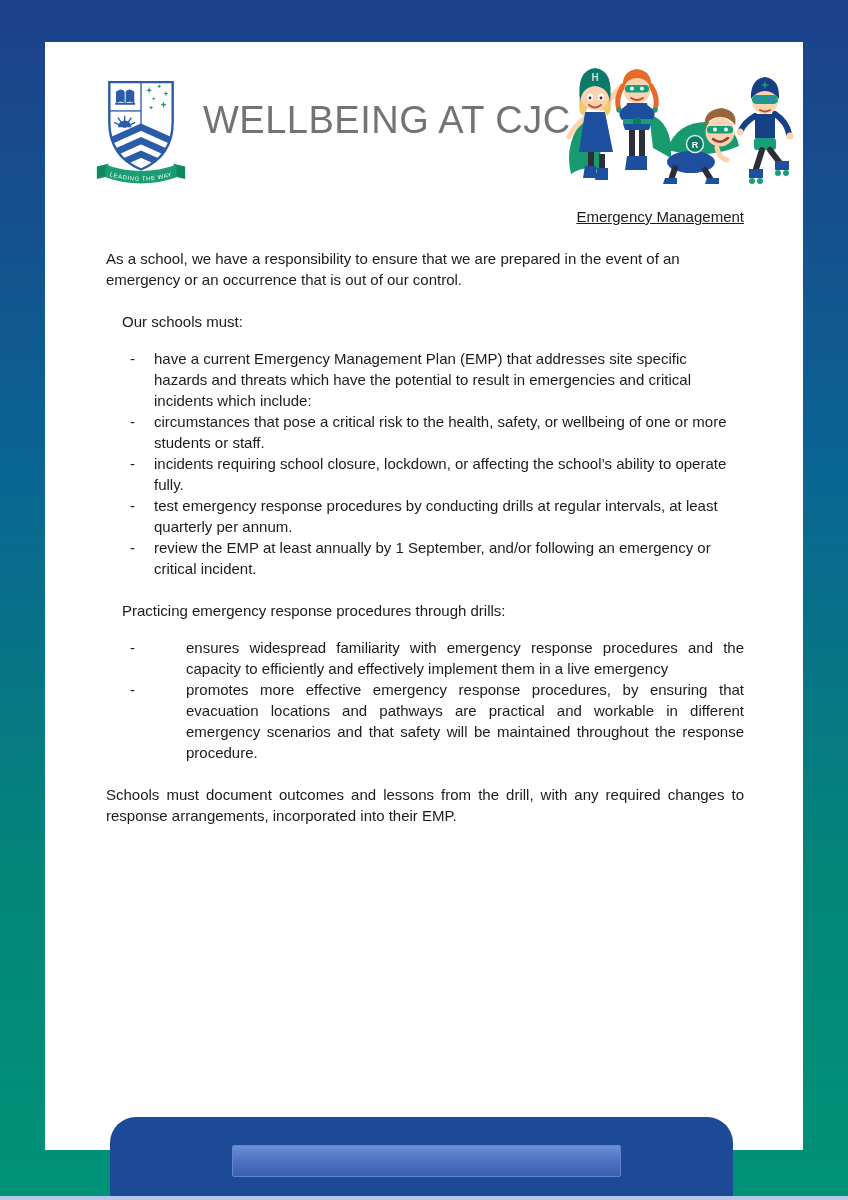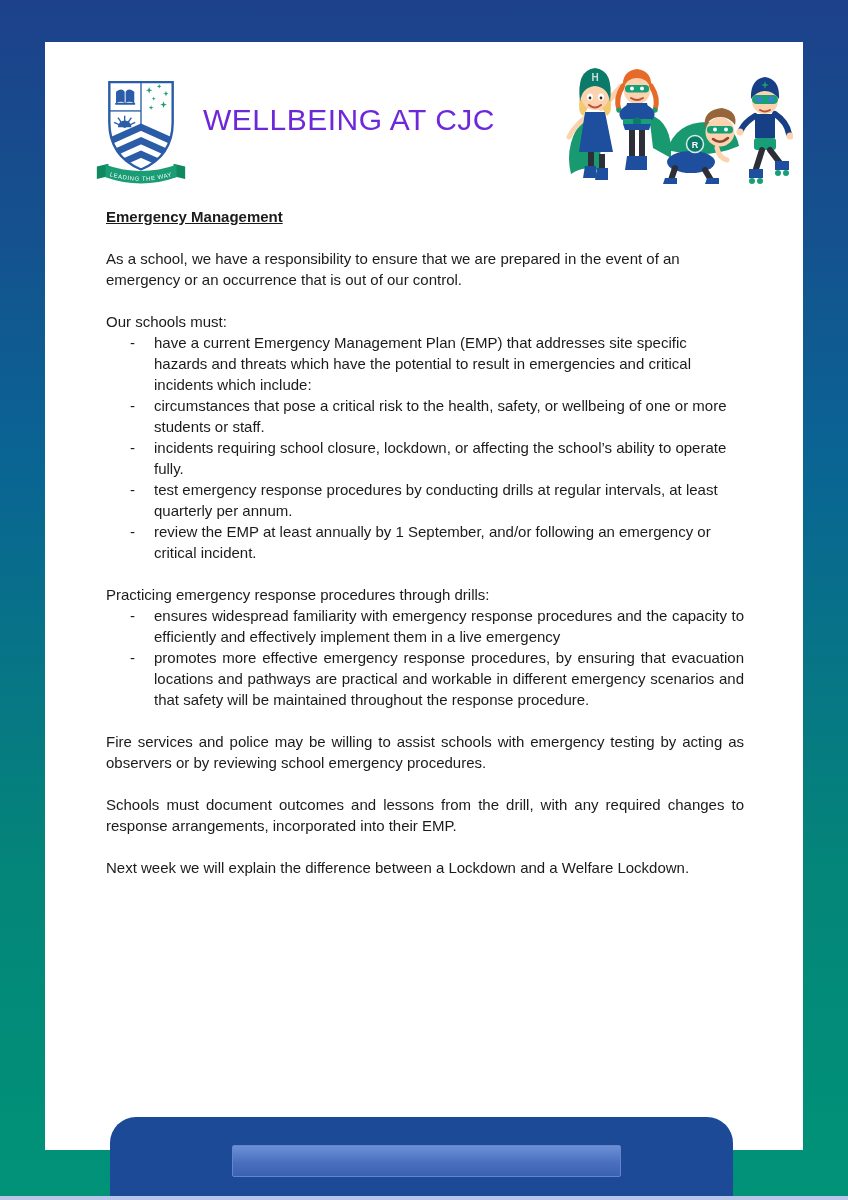--- a/index.html
+++ b/index.html
@@ -4,34 +4,34 @@
 <style>
   html,body{margin:0;padding:0;}
   body{
     width:848px;height:1200px;position:relative;overflow:hidden;
     font-family:"Liberation Sans",sans-serif;
     background:linear-gradient(180deg,#1d418b 0%,#15508e 18%,#0a6494 38%,#048579 72%,#009378 100%);
   }
   .page{position:absolute;left:45px;top:42px;width:758px;height:1108px;background:#ffffff;}
   .crest{position:absolute;left:48px;top:30px;width:96px;height:122px;}
   .masthead-title{
-    position:absolute;left:158px;top:58px;font-size:30px;line-height:40px;
-    color:#6d28d9;letter-spacing:.5px;white-space:nowrap;font-weight:400;
+    position:absolute;left:158px;top:58px;font-size:38px;line-height:40px;
+    color:#737373;letter-spacing:.5px;white-space:nowrap;font-weight:400;
   }
   .heroes{position:absolute;left:514px;top:14px;width:234px;height:144px;}
   .content{position:absolute;left:61px;top:164px;width:638px;font-size:15px;line-height:21px;color:#1b1b1b;}
   .content p{margin:0 0 21px 0;}
-  .h-center{font-weight:bold;text-decoration:underline;text-align:left;}
+  .h-center{font-weight:normal;text-decoration:underline;text-align:right;}
   .h-left{font-weight:bold;text-decoration:underline;}
   .list-group{margin:0 0 21px 0;}
-  .list-intro{margin:0 !important;}
+  .list-intro{margin:16px !important;}
   .bullet-row{display:flex;padding-left:24px;}
   .dash{width:24px;flex:none;}
   .bullet-text{flex:1;}
-  .justify-list .bullet-text{text-align:justify;}
+  .justify-list .bullet-text{text-align:justify;margin-left:32px;}
   .justify-p{text-align:justify;}
   .footer-card{
     position:absolute;left:110px;top:1117px;width:623px;height:83px;
     background:#1d4a96;border-radius:26px 26px 0 0;
   }
   .footer-bar{
     position:absolute;left:122px;top:28px;width:387px;height:30px;
     background:linear-gradient(180deg,#6c90d6 0%,#4a6fbe 55%,#3a62b2 100%);
     border:1px solid #6585c8;border-radius:2px;
   }
@@ -230,22 +230,20 @@
             <span class="dash">-</span>
             <span class="bullet-text">ensures widespread familiarity with emergency response procedures and the capacity to efficiently and effectively implement them in a live emergency</span>
           </div>
           <div class="bullet-row">
             <span class="dash">-</span>
             <span class="bullet-text">promotes more effective emergency response procedures, by ensuring that evacuation locations and pathways are practical and workable in different emergency scenarios and that safety will be maintained throughout the response procedure.</span>
           </div>
         </div>
     </div>
 
-    <p class="justify-p">Fire services and police may be willing to assist schools with emergency testing by acting as observers or by reviewing school emergency procedures.</p>
     <p class="justify-p">Schools must document outcomes and lessons from the drill, with any required changes to response arrangements, incorporated into their EMP.</p>
-    <p>Next week we will explain the difference between a Lockdown and a Welfare Lockdown.</p>
   </div>
 </div>
 
 <div class="footer-card">
   <div class="footer-bar"></div>
 </div>
 <div class="bottom-strip"></div>
 
 </body></html>

